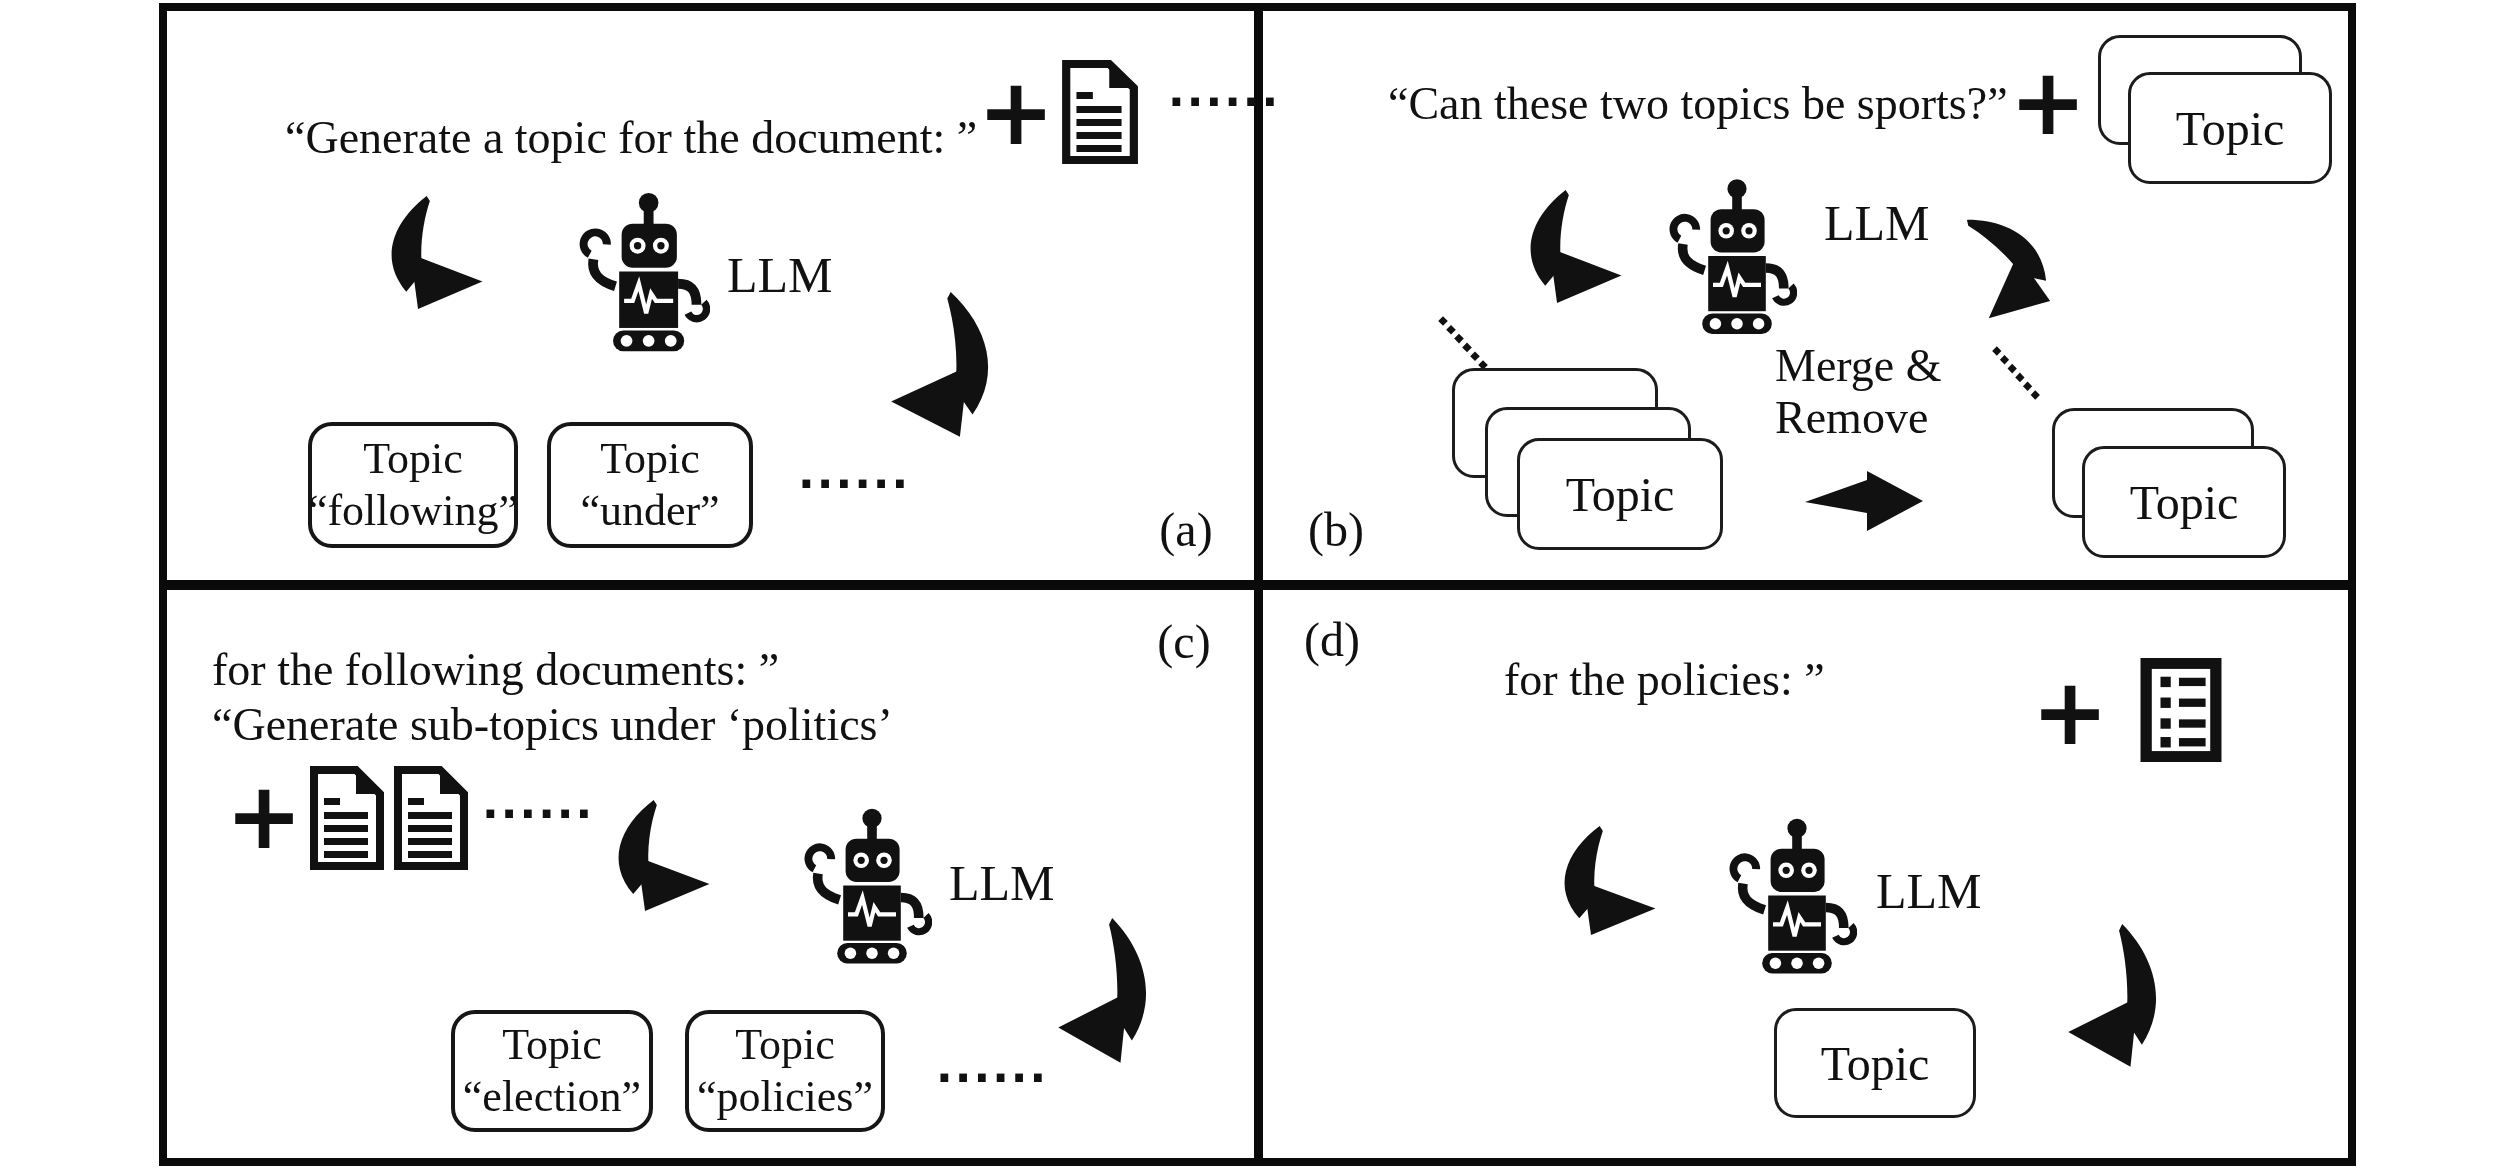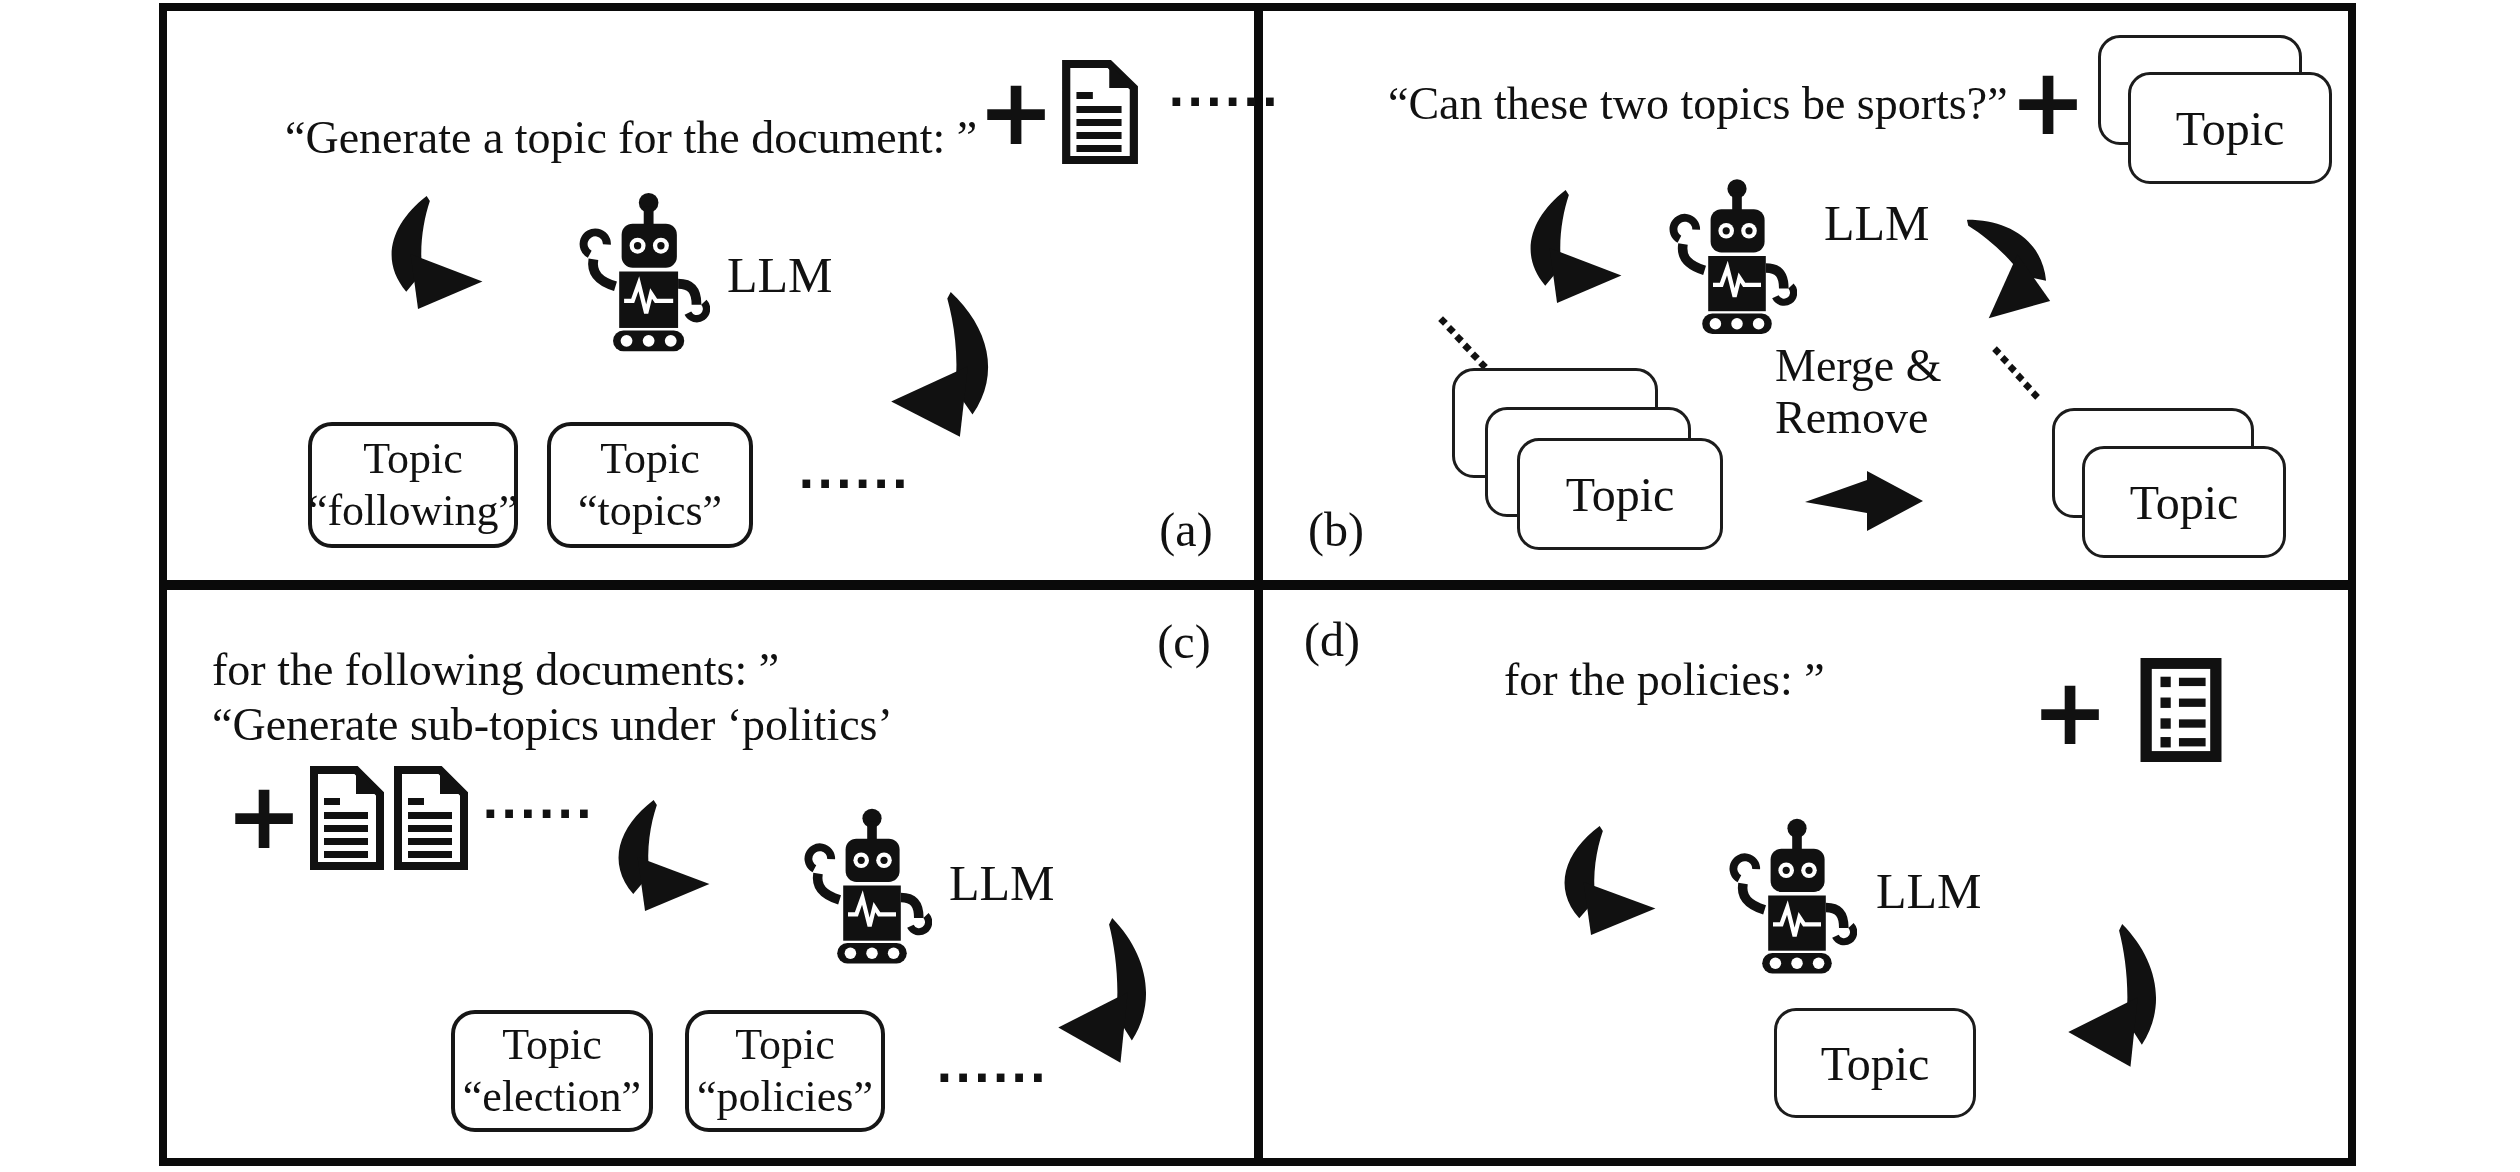--- a/index.html
+++ b/index.html
@@ -90,21 +90,21 @@
     <path d="M60,0 C93,27 104,63 79,94 L64,75 C67,49 63,24 57,5 Z" fill="#111111"></path>
     <polygon points="75,57 8,84 68,111" fill="#111111"></polygon>
   </svg>
     </div>
   <div class="abs topicbox" style="left:308px;top:422px;width:210px;height:126px;">
     <div>Topic</div>
     <div>“following”</div>
   </div>
   <div class="abs topicbox" style="left:547px;top:422px;width:206px;height:126px;">
     <div>Topic</div>
-    <div>“topics”</div>
+    <div>“under”</div>
   </div>
   <div class="abs hdots" style="left:798px;top:462px;">······</div>
   <div class="abs plabel" style="left:1150px;top:506px;">(a)</div>
 </section>
 
 <section>
   <div class="abs prompt" style="left:1388px;top:76px;">“Can these two topics be sports?”</div>
   <div class="abs plus" style="left:2018px;top:74px;">+</div>
   <div class="abs card" style="left:2098px;top:35px;width:204px;height:110px;"></div>
   <div class="abs card" style="left:2128px;top:72px;width:204px;height:112px;">

